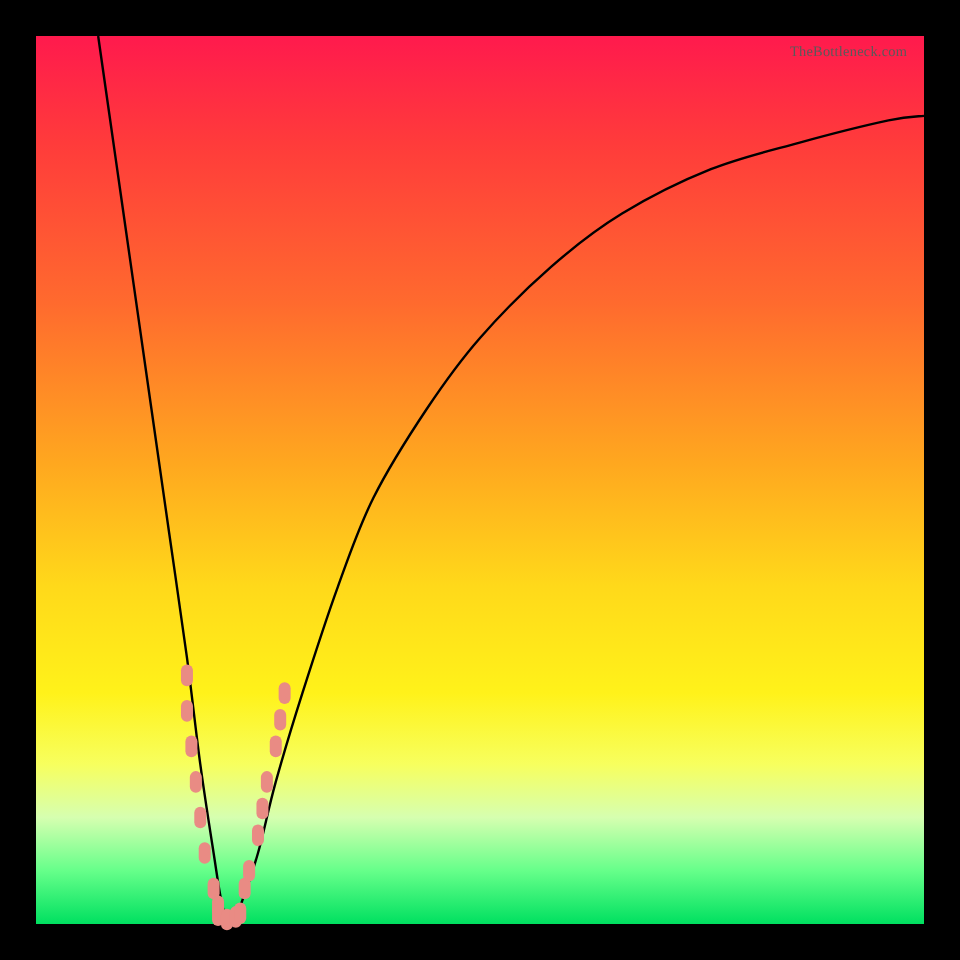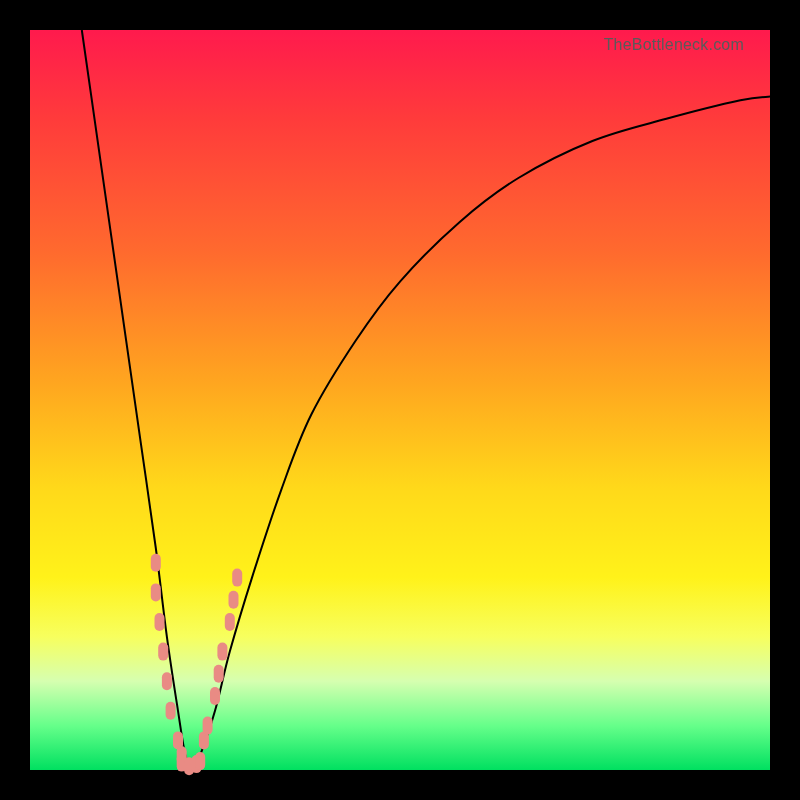--- a/index.html
+++ b/index.html
@@ -31,23 +31,23 @@
       #fff21a 74%,
       #f7ff5e 82%,
       #d6ffb0 88%,
       #66ff8a 94%,
       #00e060 100%
     );
   }
   .watermark {
     position: absolute;
     top: 6px;
-    right: 26px;
-    font-family: Liberation Sans, sans-serif;
-    font-size: 16px;
+    right: 14px;
+    font-family: Liberation Serif, serif;
+    font-size: 12px;
     color: #5a5a5a;
     letter-spacing: 0.2px;
     user-select: none;
   }
   svg.curve {
     position: absolute;
     left: 0;
     top: 0;
     width: 740px;
     height: 740px;

